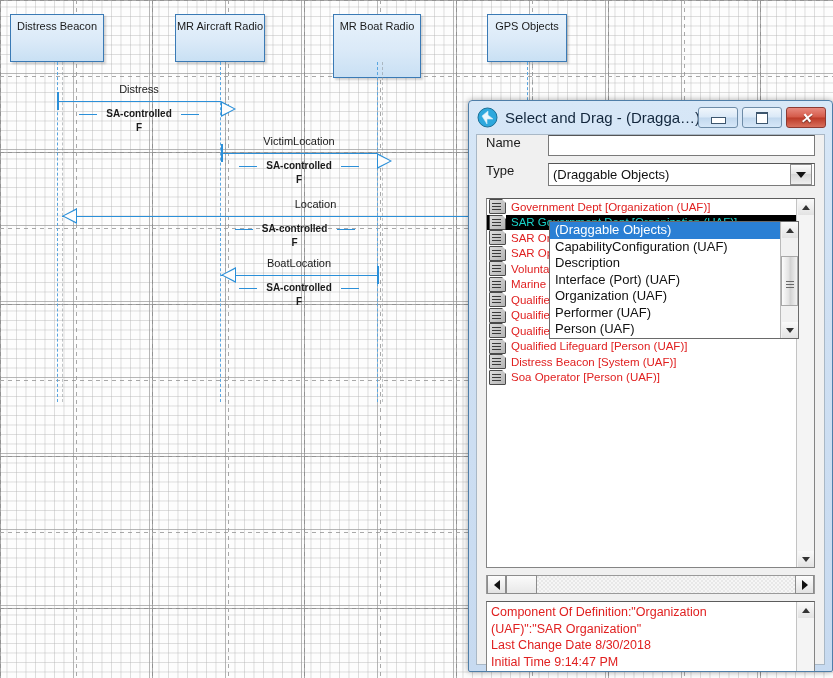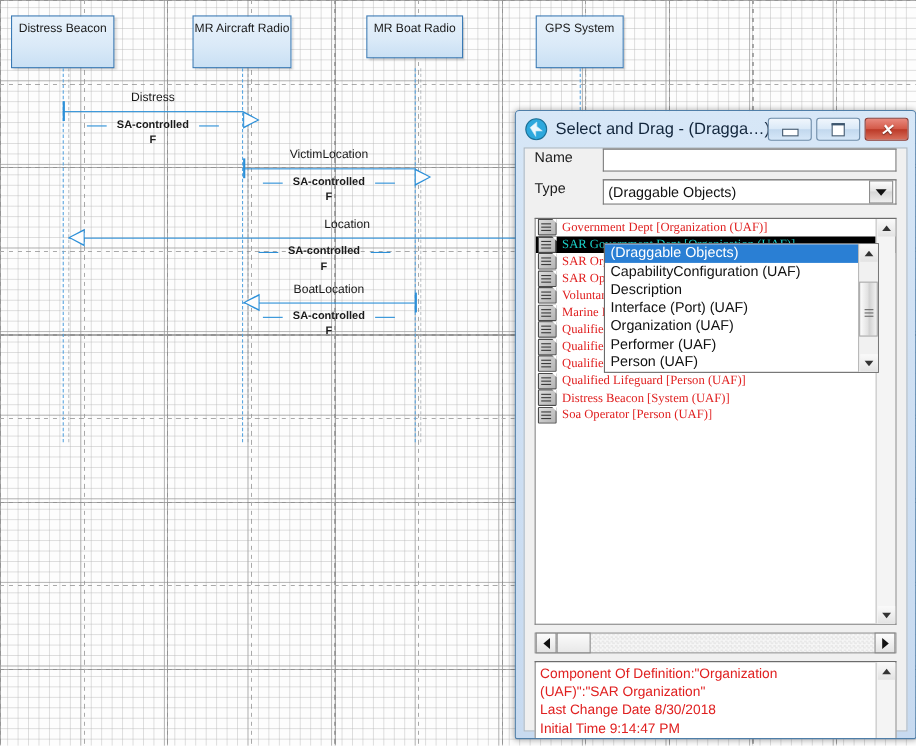--- a/index.html
+++ b/index.html
@@ -150,21 +150,21 @@
     border:1px solid #4a4a4a;border-radius:1px;
   }
   .licon:after{
     content:"";position:absolute;left:2px;top:3px;width:9px;height:1px;
     background:#3a3a3a;box-shadow:0 3px 0 #3a3a3a,0 6px 0 #3a3a3a;
   }
   .licon:before{
     content:"";position:absolute;right:-1px;top:-1px;border-left:4px solid transparent;
     border-top:4px solid #fff;
   }
-  .ltxt{font-size:11.5px;color:#e02020;overflow:hidden;font-family:Liberation Serif, serif;}
+  .ltxt{font-size:11.5px;color:#e02020;overflow:hidden;}
   .lrow.sel{background:#000;}
   .lrow.sel .ltxt{color:#19d1c8;}
 
   
   #popup{
     position:absolute;left:72px;top:86px;width:250px;height:118px;
     box-sizing:border-box;background:#fff;border:1px solid #6a6a6a;
     z-index:20;display:flex;
   }
   #popInner{flex:1;overflow:hidden;}
@@ -226,27 +226,27 @@
       <div class="lifebox" style="left: 10px; top: 14px; width: 94px; height: 48px;">
         <span>Distress Beacon</span>
       </div>
       <div class="lifeline" style="left: 57px; top: 62px; height: 340px;"></div>
       <div class="lifeline grey" style="left: 62px; top: 62px; height: 340px; opacity: 0.55;"></div>
       <div class="lifebox" style="left: 175px; top: 14px; width: 90px; height: 48px;">
         <span>MR Aircraft Radio</span>
       </div>
       <div class="lifeline" style="left: 220px; top: 62px; height: 340px;"></div>
       <div class="lifeline grey" style="left: 225px; top: 62px; height: 340px; opacity: 0.55;"></div>
-      <div class="lifebox" style="left: 333px; top: 14px; width: 88px; height: 39px;">
+      <div class="lifebox" style="left: 333px; top: 14px; width: 88px; height: 64px;">
         <span>MR Boat Radio</span>
       </div>
       <div class="lifeline" style="left: 377px; top: 62px; height: 340px;"></div>
       <div class="lifeline grey" style="left: 382px; top: 62px; height: 340px; opacity: 0.55;"></div>
       <div class="lifebox" style="left: 487px; top: 14px; width: 80px; height: 48px;">
-        <span>GPS System</span>
+        <span>GPS Objects</span>
       </div>
       <div class="lifeline" style="left: 527px; top: 62px; height: 340px;"></div>
       <div class="lifeline grey" style="left: 532px; top: 62px; height: 340px; opacity: 0.55;"></div>
       <div class="msgline" style="left: 57px; top: 101px; width: 164px;"></div>
       <div class="tick" style="left: 57px; top: 92px; height: 18px;"></div>
       <div class="arrowR" style="left: 221px; top: 101px;"></div>
       <div class="msglabel" style="left: 139px; top: 83px; transform: translateX(-50%);">Distress</div>
       <div class="sublabel" style="left: 139px; top: 108px; transform: translateX(-50%);">SA-controlled</div>
       <div class="subdash" style="left: 79px; top: 114px; width: 18px;"></div>
       <div class="subdash" style="left: 181px; top: 114px; width: 18px;"></div>

